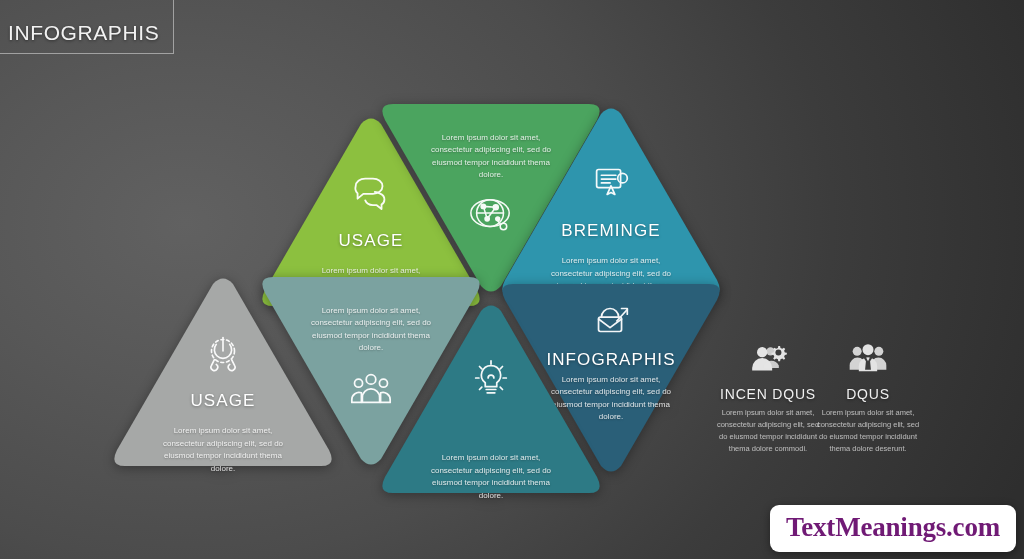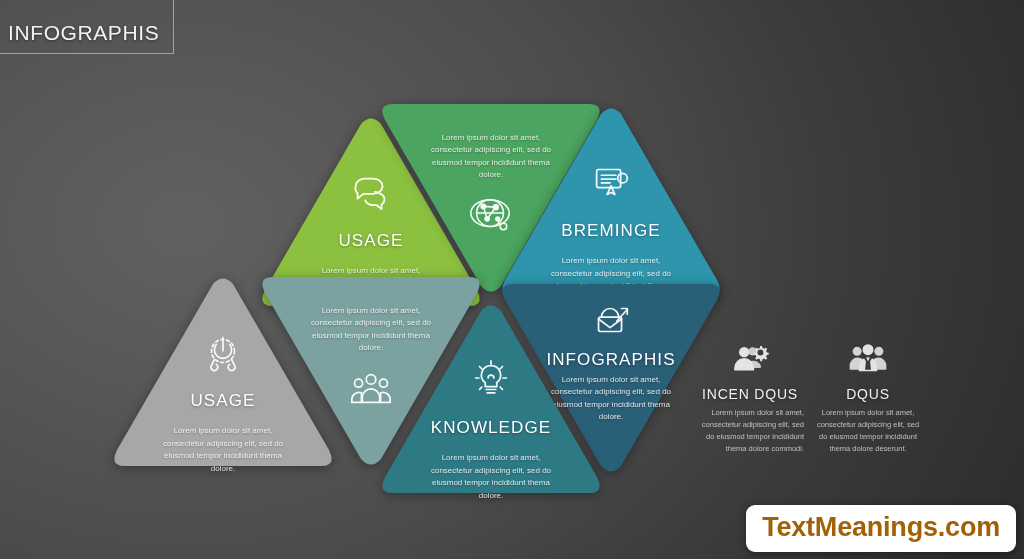--- a/index.html
+++ b/index.html
@@ -119,38 +119,38 @@
     text-shadow: 0 1px 3px rgba(0,0,0,0.4);
   }
   .side-body {
     color: rgba(235,235,235,0.72);
     font-size: 7.5px;
     line-height: 1.6;
     margin-top: 5px;
     width: 108px;
     filter: blur(0.45px);
   }
-  #side-incen { left: 694px; top: 338px; text-align: right; }
+  #side-incen { left: 712px; top: 338px; }
   #side-teant { left: 812px; top: 338px; }
 
   
   #watermark {
     position: absolute;
     right: 8px;
     bottom: 7px;
     background: #ffffff;
     border-radius: 9px;
     padding: 7px 16px 9px 16px;
     box-shadow: 0 2px 8px rgba(0,0,0,0.4);
   }
   #watermark-text {
-    font-family: Liberation Sans, sans-serif;
+    font-family: Liberation Serif, serif;
     font-weight: bold;
     font-size: 27px;
-    color: #a16207;
+    color: #701a75;
     letter-spacing: -0.2px;
     white-space: nowrap;
   }
   #watermark-accent {
     position: absolute;
     right: 0px;
     bottom: 26px;
     width: 14px;
     height: 26px;
     background: #3aa0ad;
@@ -303,21 +303,20 @@
     </div>
     <div class="content">
       <div class="tri-icon">
         <svg viewBox="0 0 48 48" fill="none" stroke="#ffffff" stroke-width="1.8" stroke-linecap="round" stroke-linejoin="round">
           <path d="M24 11 a10 10 0 0 1 6 18 v4 h-12 v-4 a10 10 0 0 1 6 -18 Z"></path>
           <path d="M19 36 h10 M20 39.5 h8"></path>
           <path d="M21 24 a3 3 0 0 1 6 0"></path>
           <path d="M24 6 v3.5 M12 12 l2.4 2.4 M36 12 l-2.4 2.4 M8 24 h3.4 M36.6 24 H40 M12 36 l2.4 -2.4 M36 36 l-2.4 -2.4"></path>
         </svg>
       </div>
-      <div class="tri-title">KNOWLEDGE</div>
       <div class="tri-body">Lorem ipsum dolor sit amet, consectetur adipiscing elit, sed do eiusmod tempor incididunt thema dolore.</div>
     </div>
   </div>
 
   <div class="side-item" id="side-incen">
     <div class="side-icon">
       <svg viewBox="0 0 48 48" fill="#ededed">
         <circle cx="17" cy="17" r="6.2"></circle>
         <path d="M5 36 a12 12 0 0 1 24 0 v3 H5 Z"></path>
         <circle cx="27" cy="16" r="5" opacity="0.85"></circle>

